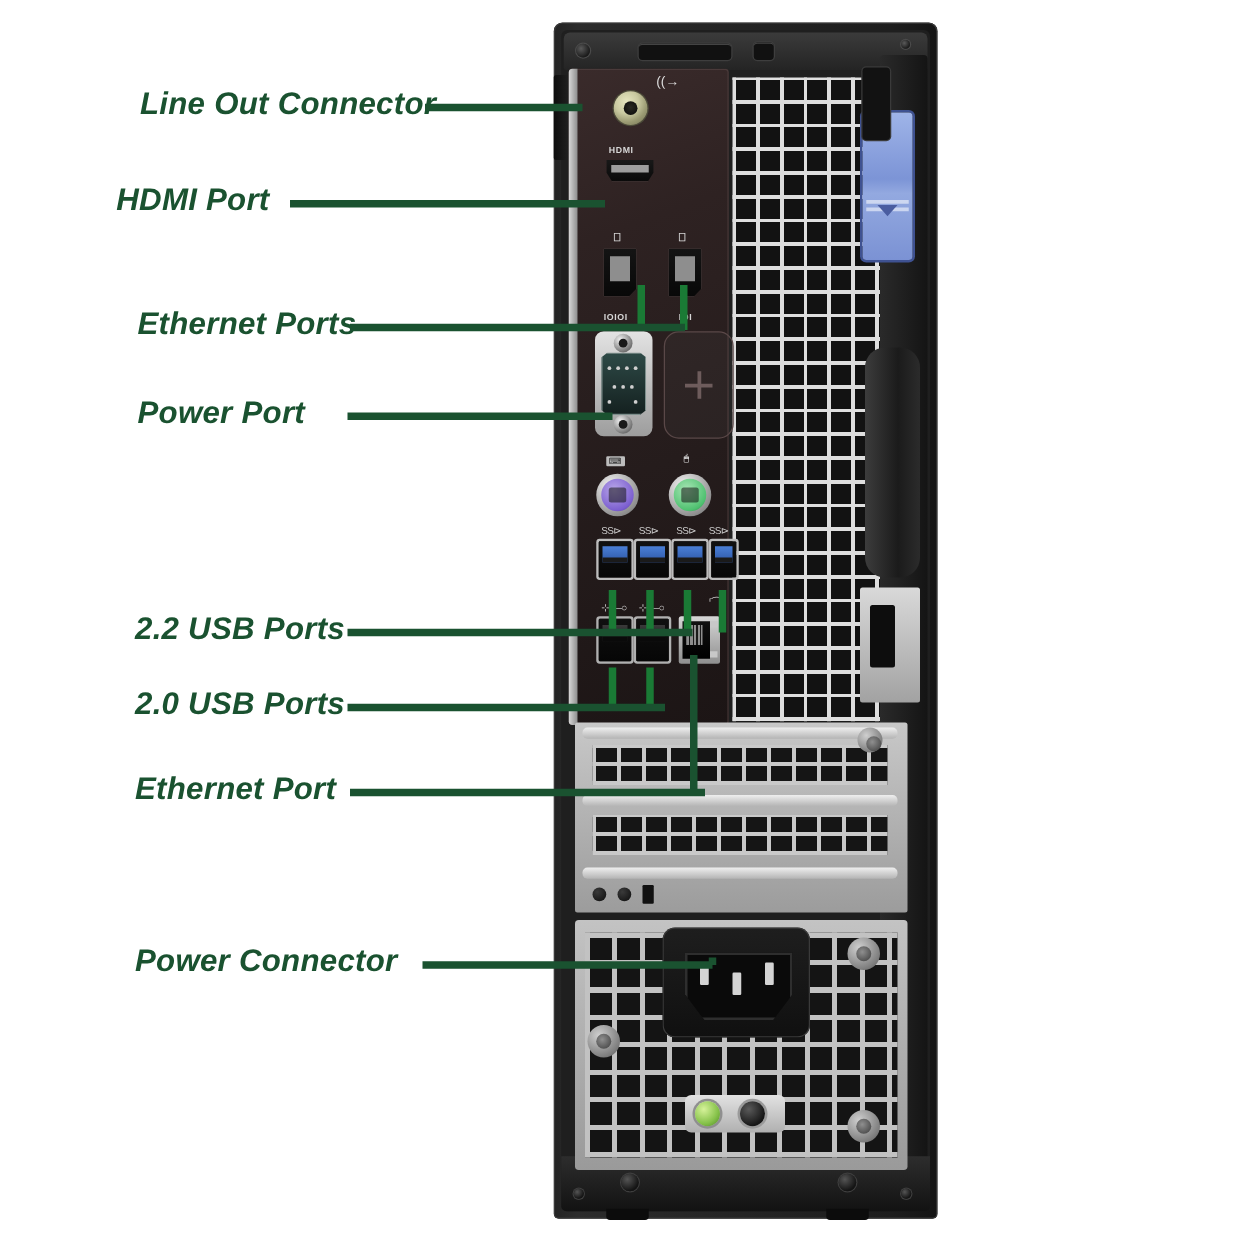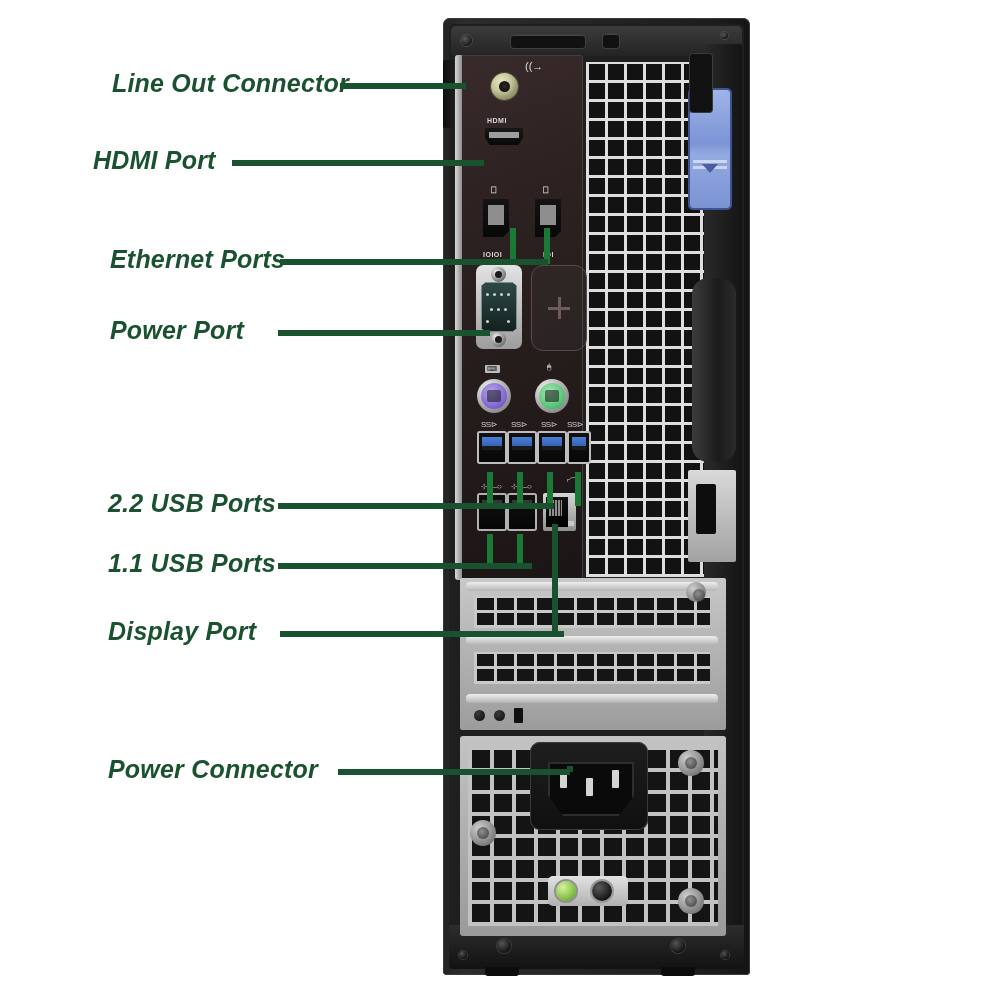--- a/index.html
+++ b/index.html
@@ -524,24 +524,24 @@
 
     <span class="label" style="left:110px;top:247px;">Ethernet Ports</span>
     <span class="lead" style="left:280px;top:259px;width:268px;"></span>
 
     <span class="label" style="left:110px;top:318px;">Power Port</span>
     <span class="lead" style="left:278px;top:330px;width:212px;"></span>
 
     <span class="label" style="left:108px;top:491px;">2.2 USB Ports</span>
     <span class="lead" style="left:278px;top:503px;width:276px;"></span>
 
-    <span class="label" style="left:108px;top:551px;">1.1 USB Ports</span>
+    <span class="label" style="left:108px;top:551px;">2.0 USB Ports</span>
     <span class="lead" style="left:278px;top:563px;width:254px;"></span>
 
-    <span class="label" style="left:108px;top:619px;">Display Port</span>
+    <span class="label" style="left:108px;top:619px;">Ethernet Port</span>
     <span class="lead" style="left:280px;top:631px;width:284px;"></span>
 
     <span class="label" style="left:108px;top:757px;">Power Connector</span>
     <span class="lead" style="left:338px;top:769px;width:232px;"></span>
 
   </div>
 
 </div>
 
 </body></html>

